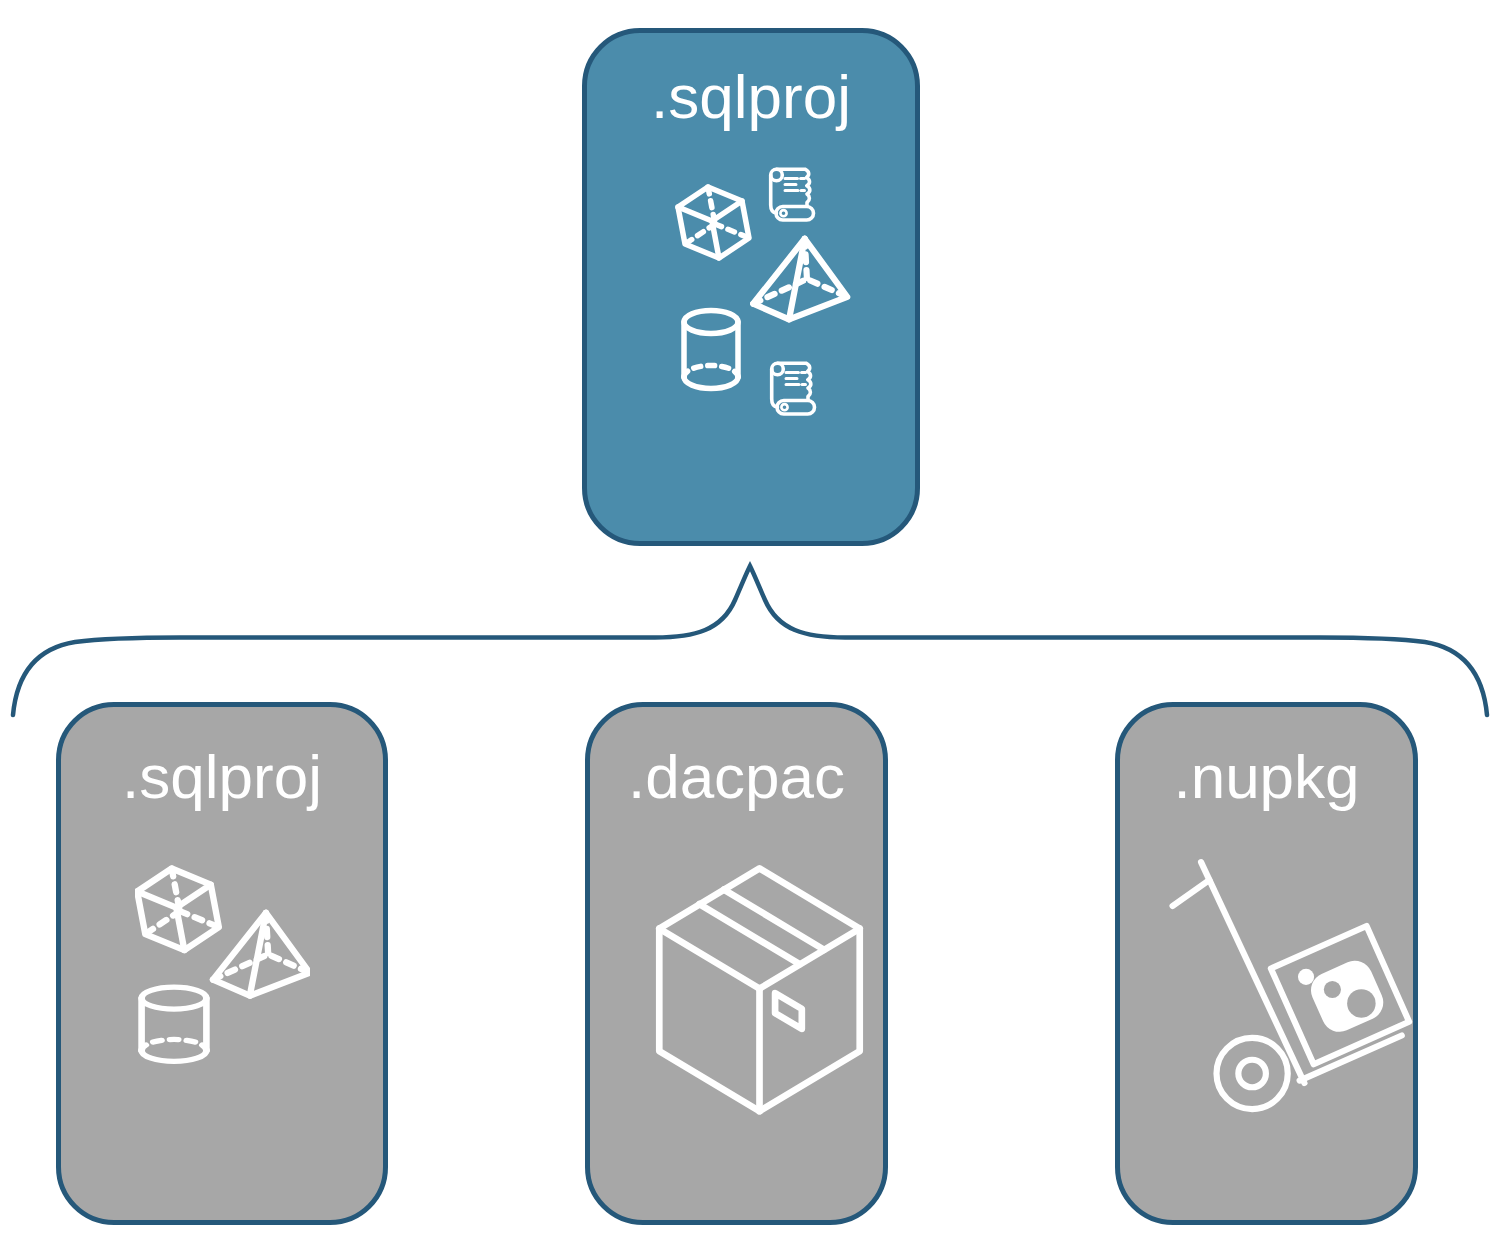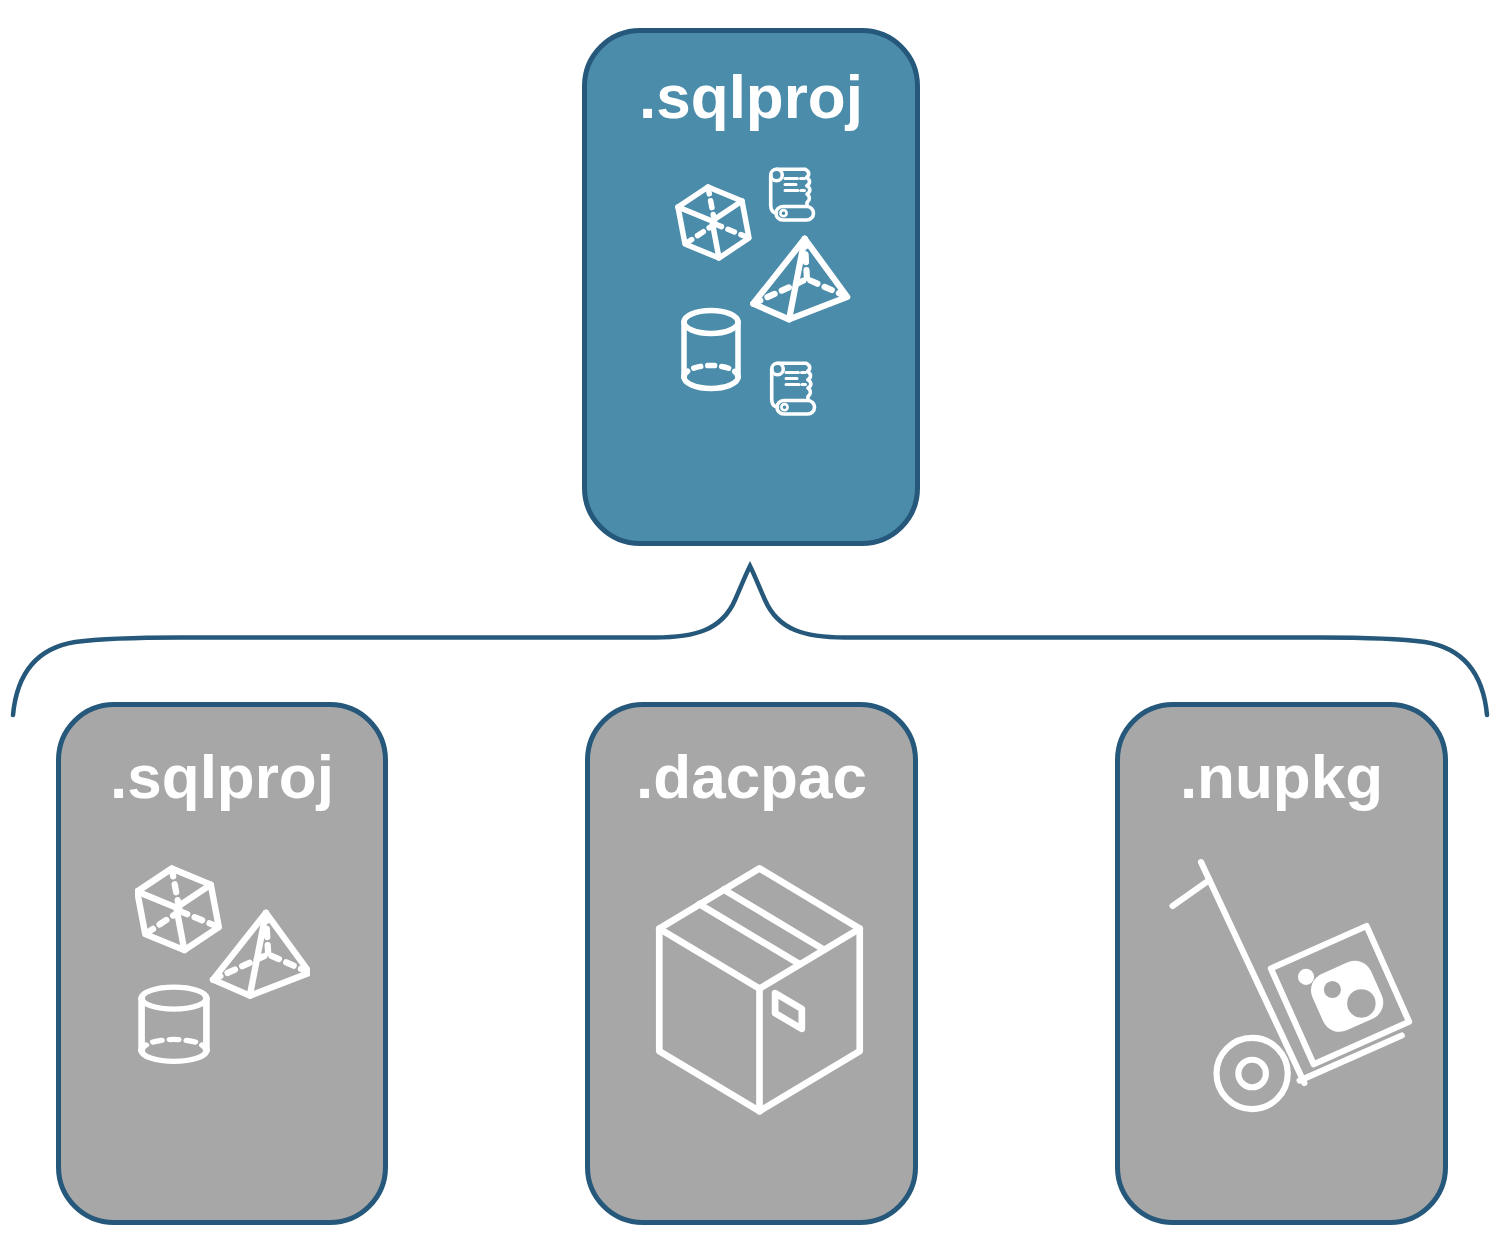--- a/index.html
+++ b/index.html
@@ -25,32 +25,32 @@
     border: 5px solid var(--border);
     border-radius: 58px;
   }
   .node-root {
     left: 582px; top: 28px;
     width: 338px; height: 518px;
     background: var(--root-fill);
   }
   .node-child {
     top: 702px;
-    width: 333px; height: 523px;
+    width: 303px; height: 523px;
     background: var(--child-fill);
   }
   .node-child.c1 { left: 56px; width: 332px; }
   .node-child.c2 { left: 585px; }
   .node-child.c3 { left: 1115px; padding-left: 17px; }
   .node-title {
     position: absolute;
     left: 0; right: 0;
     text-align: center;
     color: #fff;
-    font-weight: bold;
+    font-weight: normal;
     font-size: 62px;
     line-height: 1.1;
     letter-spacing: 0px;
   }
   .node-root .node-title { top: 30px; }
   .node-child .node-title { top: 36px; }
   .icon-cluster { position: absolute; }
   .brace-svg { position: absolute; left: 0; top: 555px; }
   .connector-label {
     position: absolute;

